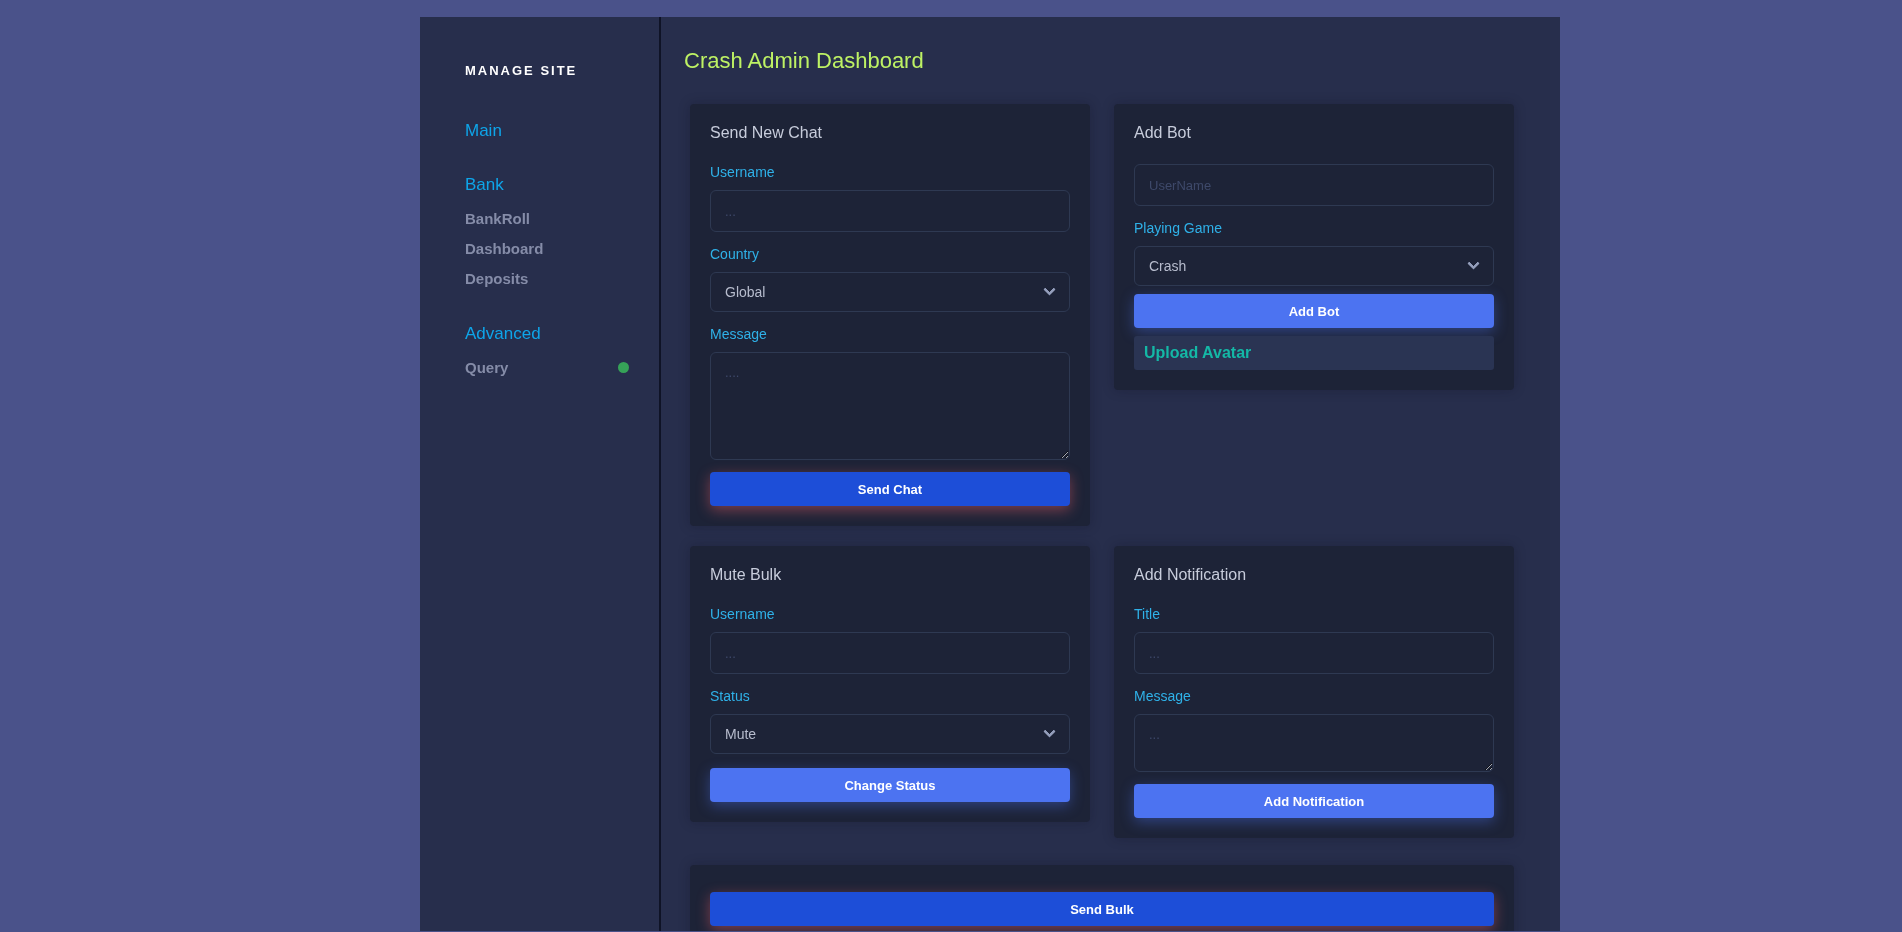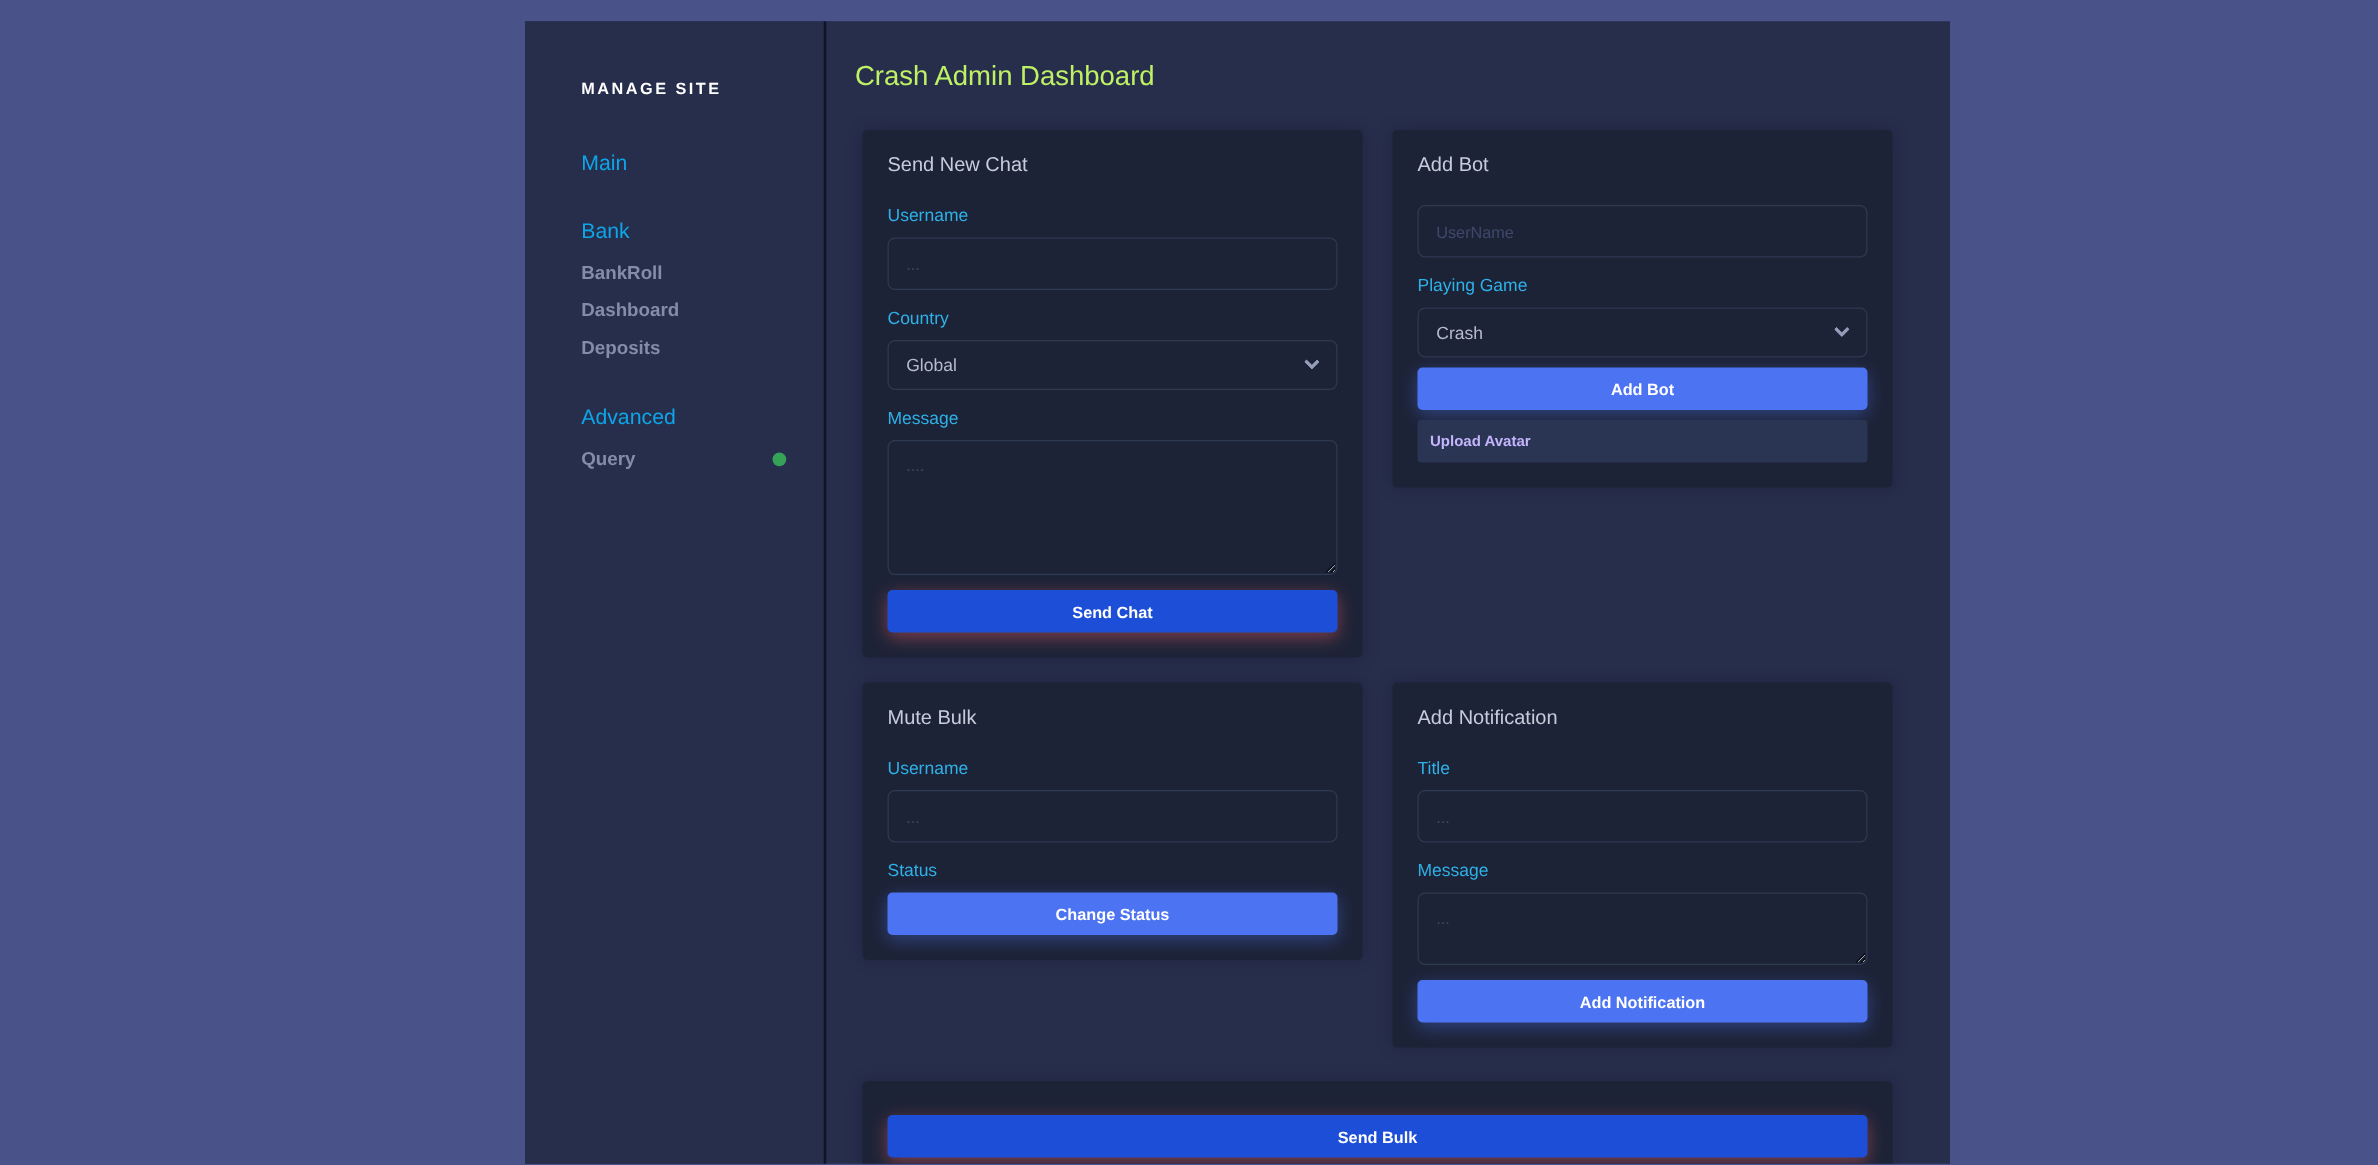--- a/index.html
+++ b/index.html
@@ -150,22 +150,22 @@
     box-shadow: 0 4px 14px rgba(76, 115, 241, 0.40);
   }
   .upload-row {
     margin-top: 8px;
     height: 34px;
     background: #2a3453;
     border-radius: 3px;
     display: flex;
     align-items: center;
     padding-left: 10px;
-    color: #c4b5fd;
-    font-size: 12px;
+    color: #14b8a6;
+    font-size: 16px;
     font-weight: bold;
     cursor: pointer;
   }
   .bulk-card {
     grid-column: 1 / 3;
     margin-top: 7px;
     height: 120px;
     padding-top: 27px;
   }
 </style>
@@ -246,20 +246,26 @@
         </div>
       </section>
 
       <section class="card">
         <h2 class="card-heading">Mute Bulk</h2>
 
         <label class="field-label">Username</label>
         <input class="text-input" type="text" placeholder="..." style="">
 
         <label class="field-label">Status</label>
+        <div class="select-wrap">
+          <select class="select">
+            <option>Mute</option>
+          </select>
+          <span class="chevron"></span>
+        </div>
 
         <button class="btn btn-blue">Change Status</button>
       </section>
 
       <section class="card">
         <h2 class="card-heading">Add Notification</h2>
 
         <label class="field-label">Title</label>
         <input class="text-input" type="text" placeholder="..." style="">
 

